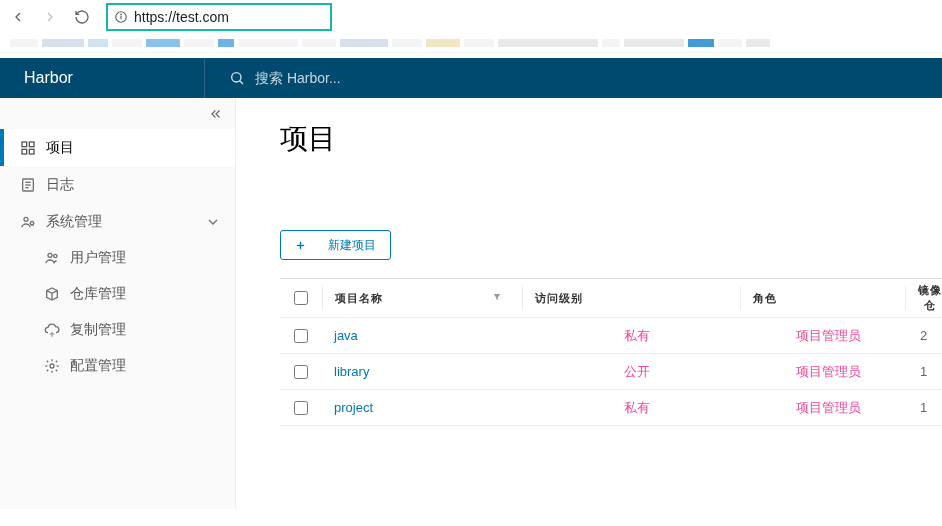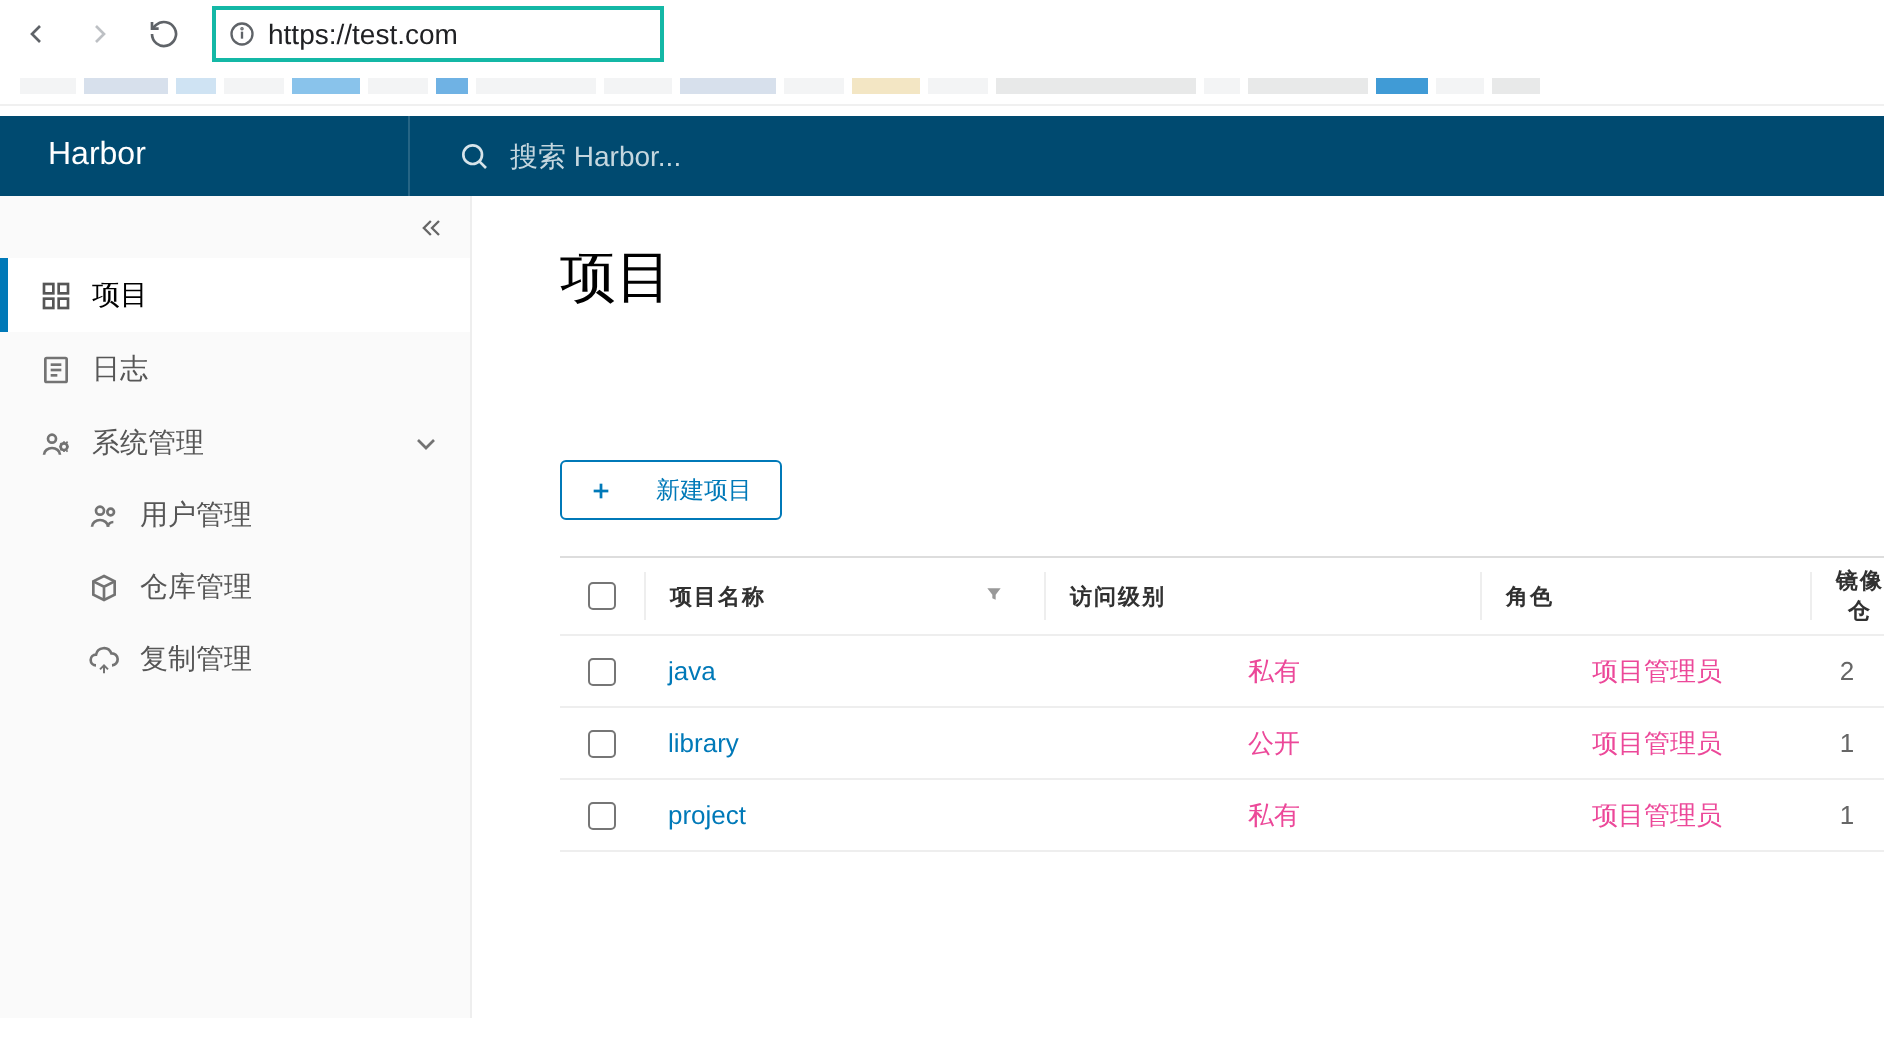--- a/index.html
+++ b/index.html
@@ -226,20 +226,29 @@
     </div>
     <div class="nav-sub">
       <span class="icn">
         <svg viewBox="0 0 24 24" fill="none" stroke="currentColor" stroke-width="2">
             <path d="M6 16a4 4 0 0 1 0-8 6 6 0 0 1 11.5-1A4.5 4.5 0 0 1 18 16"></path>
             <path d="M9 19l3-3 3 3M12 16v6" stroke-width="1.5"></path>
           </svg>
       </span>
       <span>复制管理</span>
     </div>
+    <div class="nav-sub">
+      <span class="icn">
+        <svg viewBox="0 0 24 24" fill="none" stroke="currentColor" stroke-width="2">
+            <circle cx="12" cy="12" r="3"></circle>
+            <path d="M12 2v3M12 19v3M4.2 4.2l2.1 2.1M17.7 17.7l2.1 2.1M2 12h3M19 12h3M4.2 19.8l2.1-2.1M17.7 6.3l2.1-2.1"></path>
+          </svg>
+      </span>
+      <span>配置管理</span>
+    </div>
   </div>
 
   <div class="main">
     <h1 class="page-title">项目</h1>
 
     <div class="toolbar">
       <div class="btn btn-primary-outline">
         <svg viewBox="0 0 24 24" fill="none" stroke="currentColor" stroke-width="3">
             <line x1="12" y1="4" x2="12" y2="20"></line>
             <line x1="4" y1="12" x2="20" y2="12"></line>

